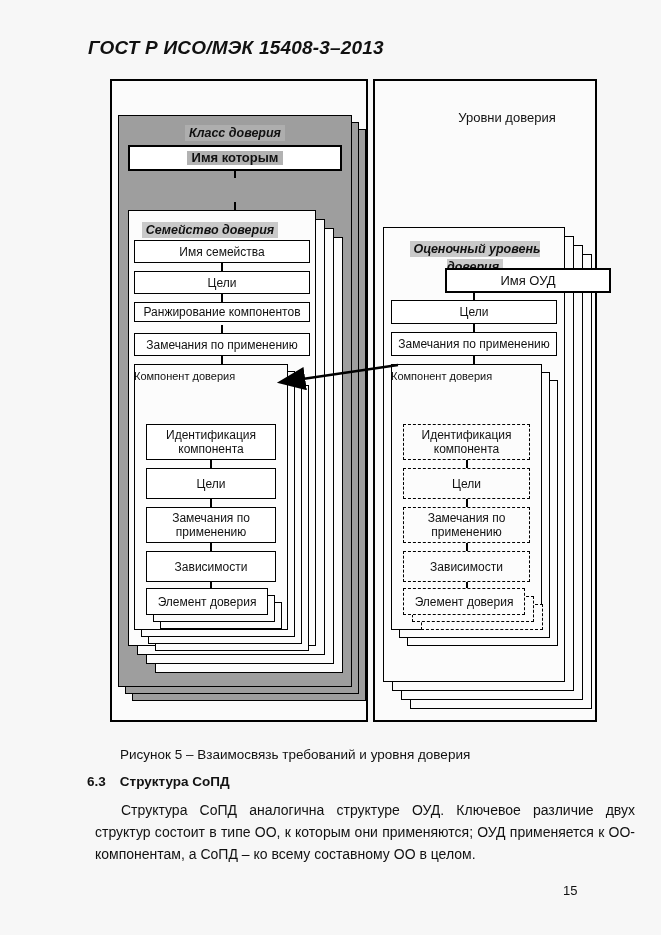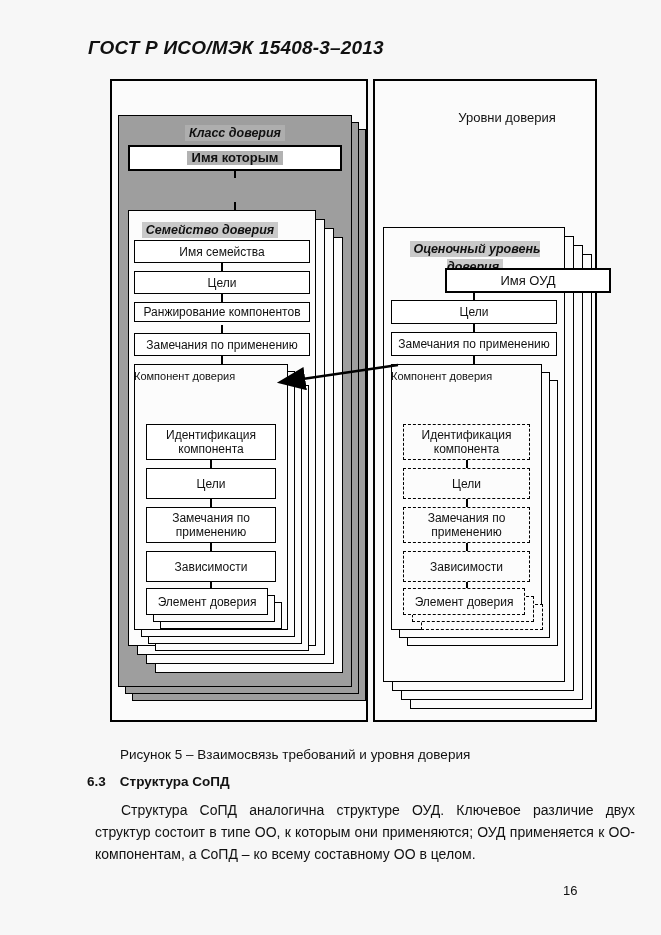--- a/index.html
+++ b/index.html
@@ -135,15 +135,15 @@
   </svg>
 
   <div class="abs caption" style="left:120px;top:747px;width:520px;">Рисунок 5 – Взаимосвязь требований и уровня доверия</div>
 
   <div class="abs h2" style="left:87px;top:774px;">
     <span class="num">6.3</span><span>Структура СоПД</span>
   </div>
 
   <div class="abs para" style="left:62px;top:799px;width:540px;">Структура СоПД аналогична структуре ОУД. Ключевое различие двух структур состоит в типе ОО, к которым они применяются; ОУД применяется к ОО-компонентам, а СоПД – ко всему составному ОО в целом.</div>
 
-  <div class="abs pgnum" style="left:563px;top:883px;">16</div>
+  <div class="abs pgnum" style="left:563px;top:883px;">15</div>
 
 </div>
 
 </body></html>

